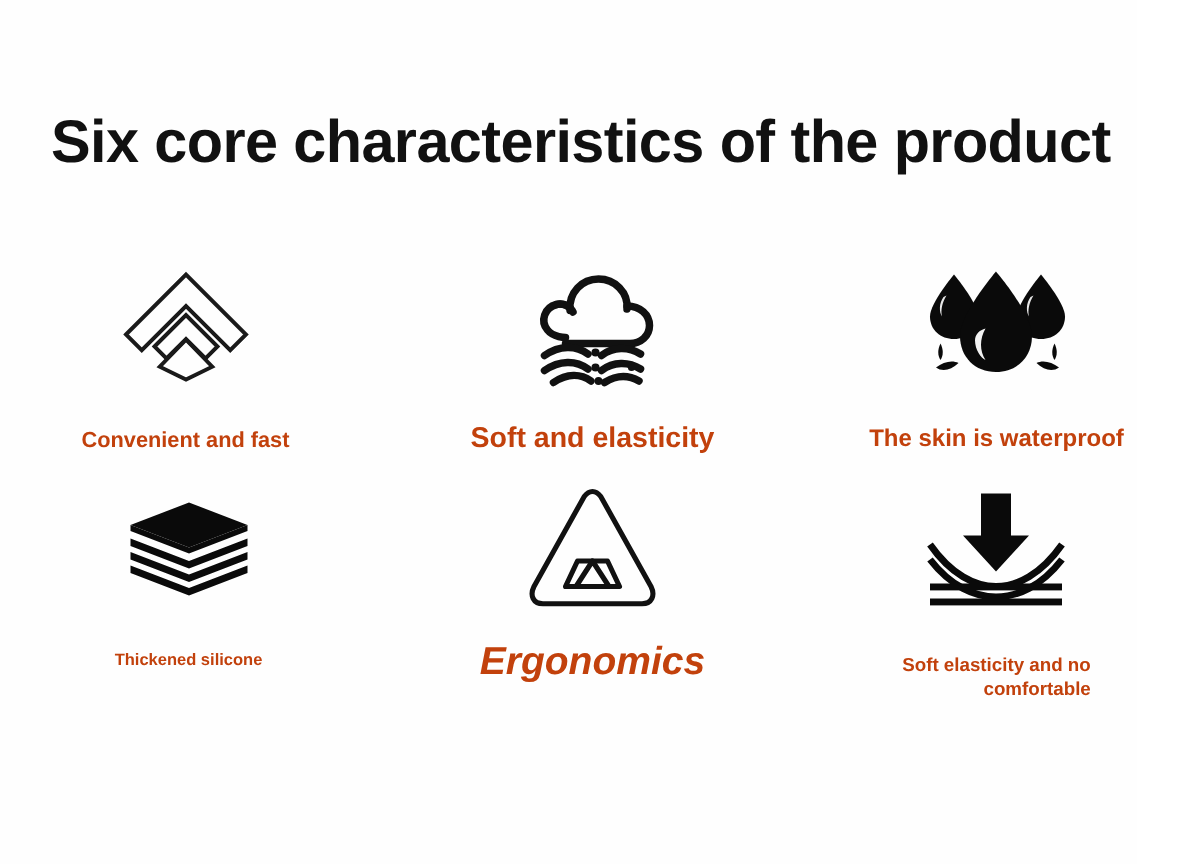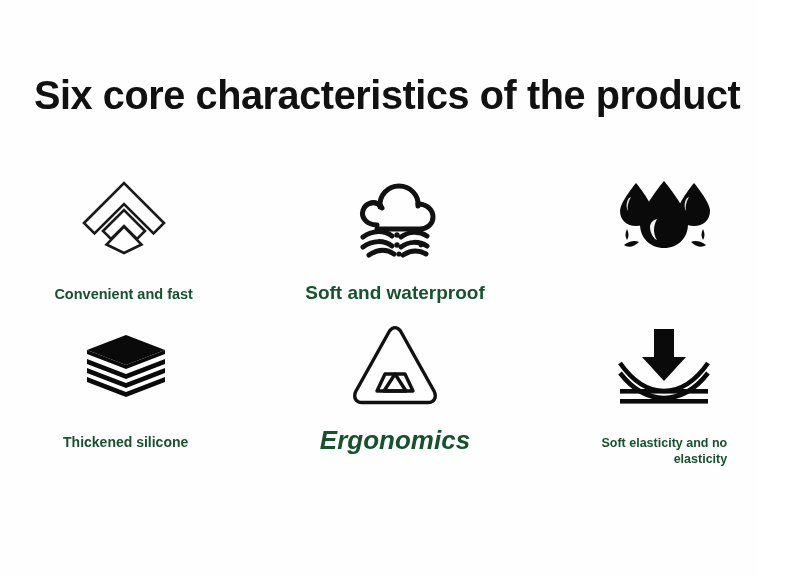--- a/index.html
+++ b/index.html
@@ -64,30 +64,30 @@
   .icon-wrap {
     height: 95px;
     display: flex;
     align-items: center;
     justify-content: center;
   }
 
   .cell-label {
     font-family: "Liberation Sans", sans-serif;
     font-weight: bold;
-    color: #14532d;
+    color: #c2410c;
     text-align: center;
     line-height: 1.15;
   }
 
   
   .label-convenient     { font-size: 14.5px; margin-top: 21px; }
   .label-soft           { font-size: 19px;   margin-top: 17px; }
   .label-waterproof     { font-size: 16px;   margin-top: 19px; }
-  .label-silicone       { font-size: 14px; margin-top: 22px; }
+  .label-silicone       { font-size: 11px; margin-top: 22px; }
   .label-ergonomics     { font-size: 26px;   margin-top: 14px; }
   .label-elasticity     { font-size: 12.5px; margin-top: 24px; text-align: right; line-height: 1.25; }
 
   
   .cell-1 { transform: translateX(-8px); }
   .cell-2 { transform: translateX(0px); }
   .cell-3 { transform: translateX(6px); }
   .cell-4 { transform: translateX(-6px); }
   .cell-5 { transform: translateX(0px); font-style: italic; }
   .cell-6 { transform: translateX(6px); }
@@ -141,21 +141,21 @@
             <path d="M56 78 C64 73 72 73 79 77"></path>
           </g>
           <g fill="#111111">
             <circle cx="50" cy="58" r="2.7"></circle>
             <circle cx="50" cy="68" r="2.7"></circle>
             <circle cx="52" cy="77" r="2.6"></circle>
             <circle cx="74" cy="68" r="2.4"></circle>
           </g>
         </svg>
       </div>
-      <div class="cell-label label-soft">Soft and waterproof</div>
+      <div class="cell-label label-soft">Soft and elasticity</div>
     </div>
 
     <div class="cell cell-3">
       <div class="icon-wrap">
         <svg width="104" height="82" viewBox="0 0 104 82" aria-hidden="true">
           <g fill="#0a0a0a">
 
             <path d="M24 6 C24 6 8 25 8 34 C8 43 15 49 24 49 C33 49 40 43 40 34 C40 25 24 6 24 6 Z"></path>
 
             <path d="M82 6 C82 6 66 25 66 34 C66 43 73 49 82 49 C91 49 98 43 98 34 C98 25 82 6 82 6 Z"></path>
@@ -167,20 +167,21 @@
             <path d="M12 68 C17 64 23 63 27 65 C22 70 16 71 12 68 Z"></path>
             <path d="M94 68 C89 64 83 63 79 65 C84 70 90 71 94 68 Z"></path>
           </g>
           <g fill="#ffffff">
             <path d="M45 42 C41 49 41 57 45 63 C42 62 38 56 38 50 C38 46 41 43 45 42 Z" opacity="0.95"></path>
             <path d="M19 20 C16 25 15 30 16 34 C14 31 14 25 17 21 Z" opacity="0.9"></path>
             <path d="M77 20 C74 25 73 30 74 34 C72 31 72 25 75 21 Z" opacity="0.9"></path>
           </g>
         </svg>
       </div>
+      <div class="cell-label label-waterproof">The skin is waterproof</div>
     </div>
 
     <div class="cell cell-4">
       <div class="icon-wrap">
         <svg width="86" height="66" viewBox="0 0 86 66" aria-hidden="true">
           <g fill="#0a0a0a">
 
             <path d="M43 2 L82 17 L43 32 L4 17 Z"></path>
             <path d="M4 17 L4 21 L43 36 L82 21 L82 17 L43 32 Z"></path>
 
@@ -225,18 +226,18 @@
           </g>
           <g fill="#0a0a0a">
 
             <rect x="4" y="62" width="88" height="4.6"></rect>
             <rect x="4" y="72" width="88" height="4.6"></rect>
           </g>
         </svg>
       </div>
       <div class="cell-label label-elasticity">
         <div>Soft elasticity and no</div>
-        <div>elasticity</div>
+        <div>comfortable</div>
       </div>
     </div>
 
   </div>
 </div>
 
 </body></html>

